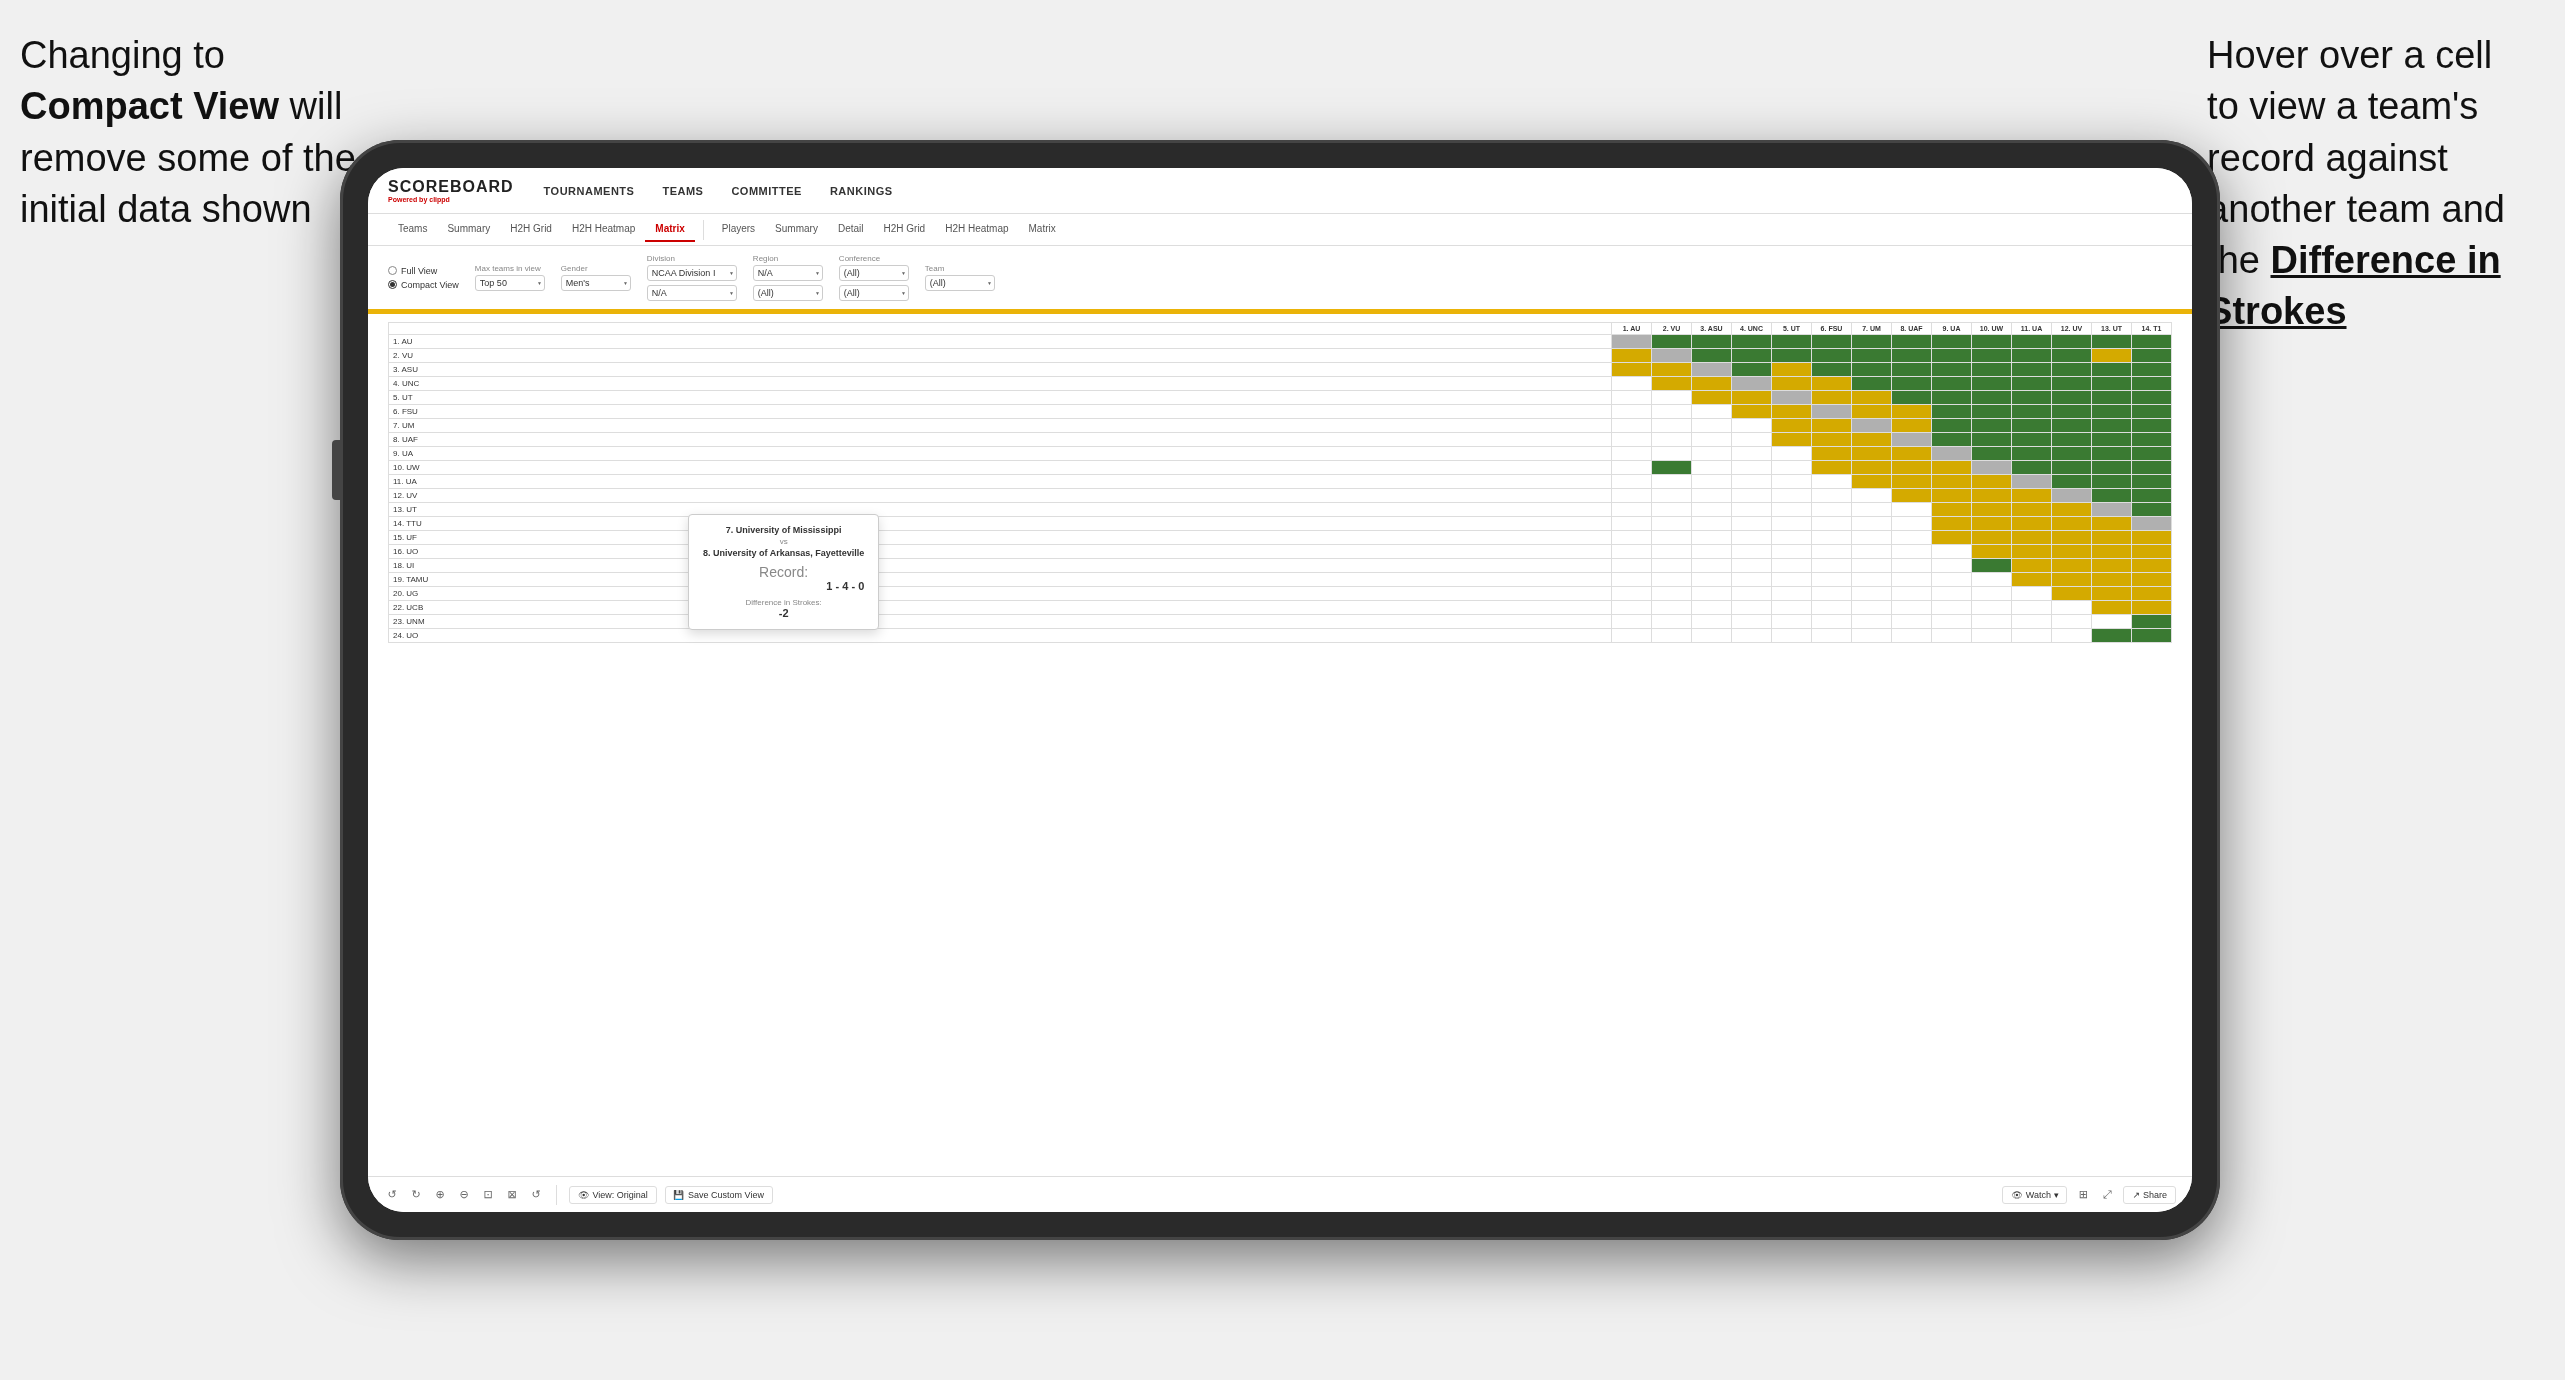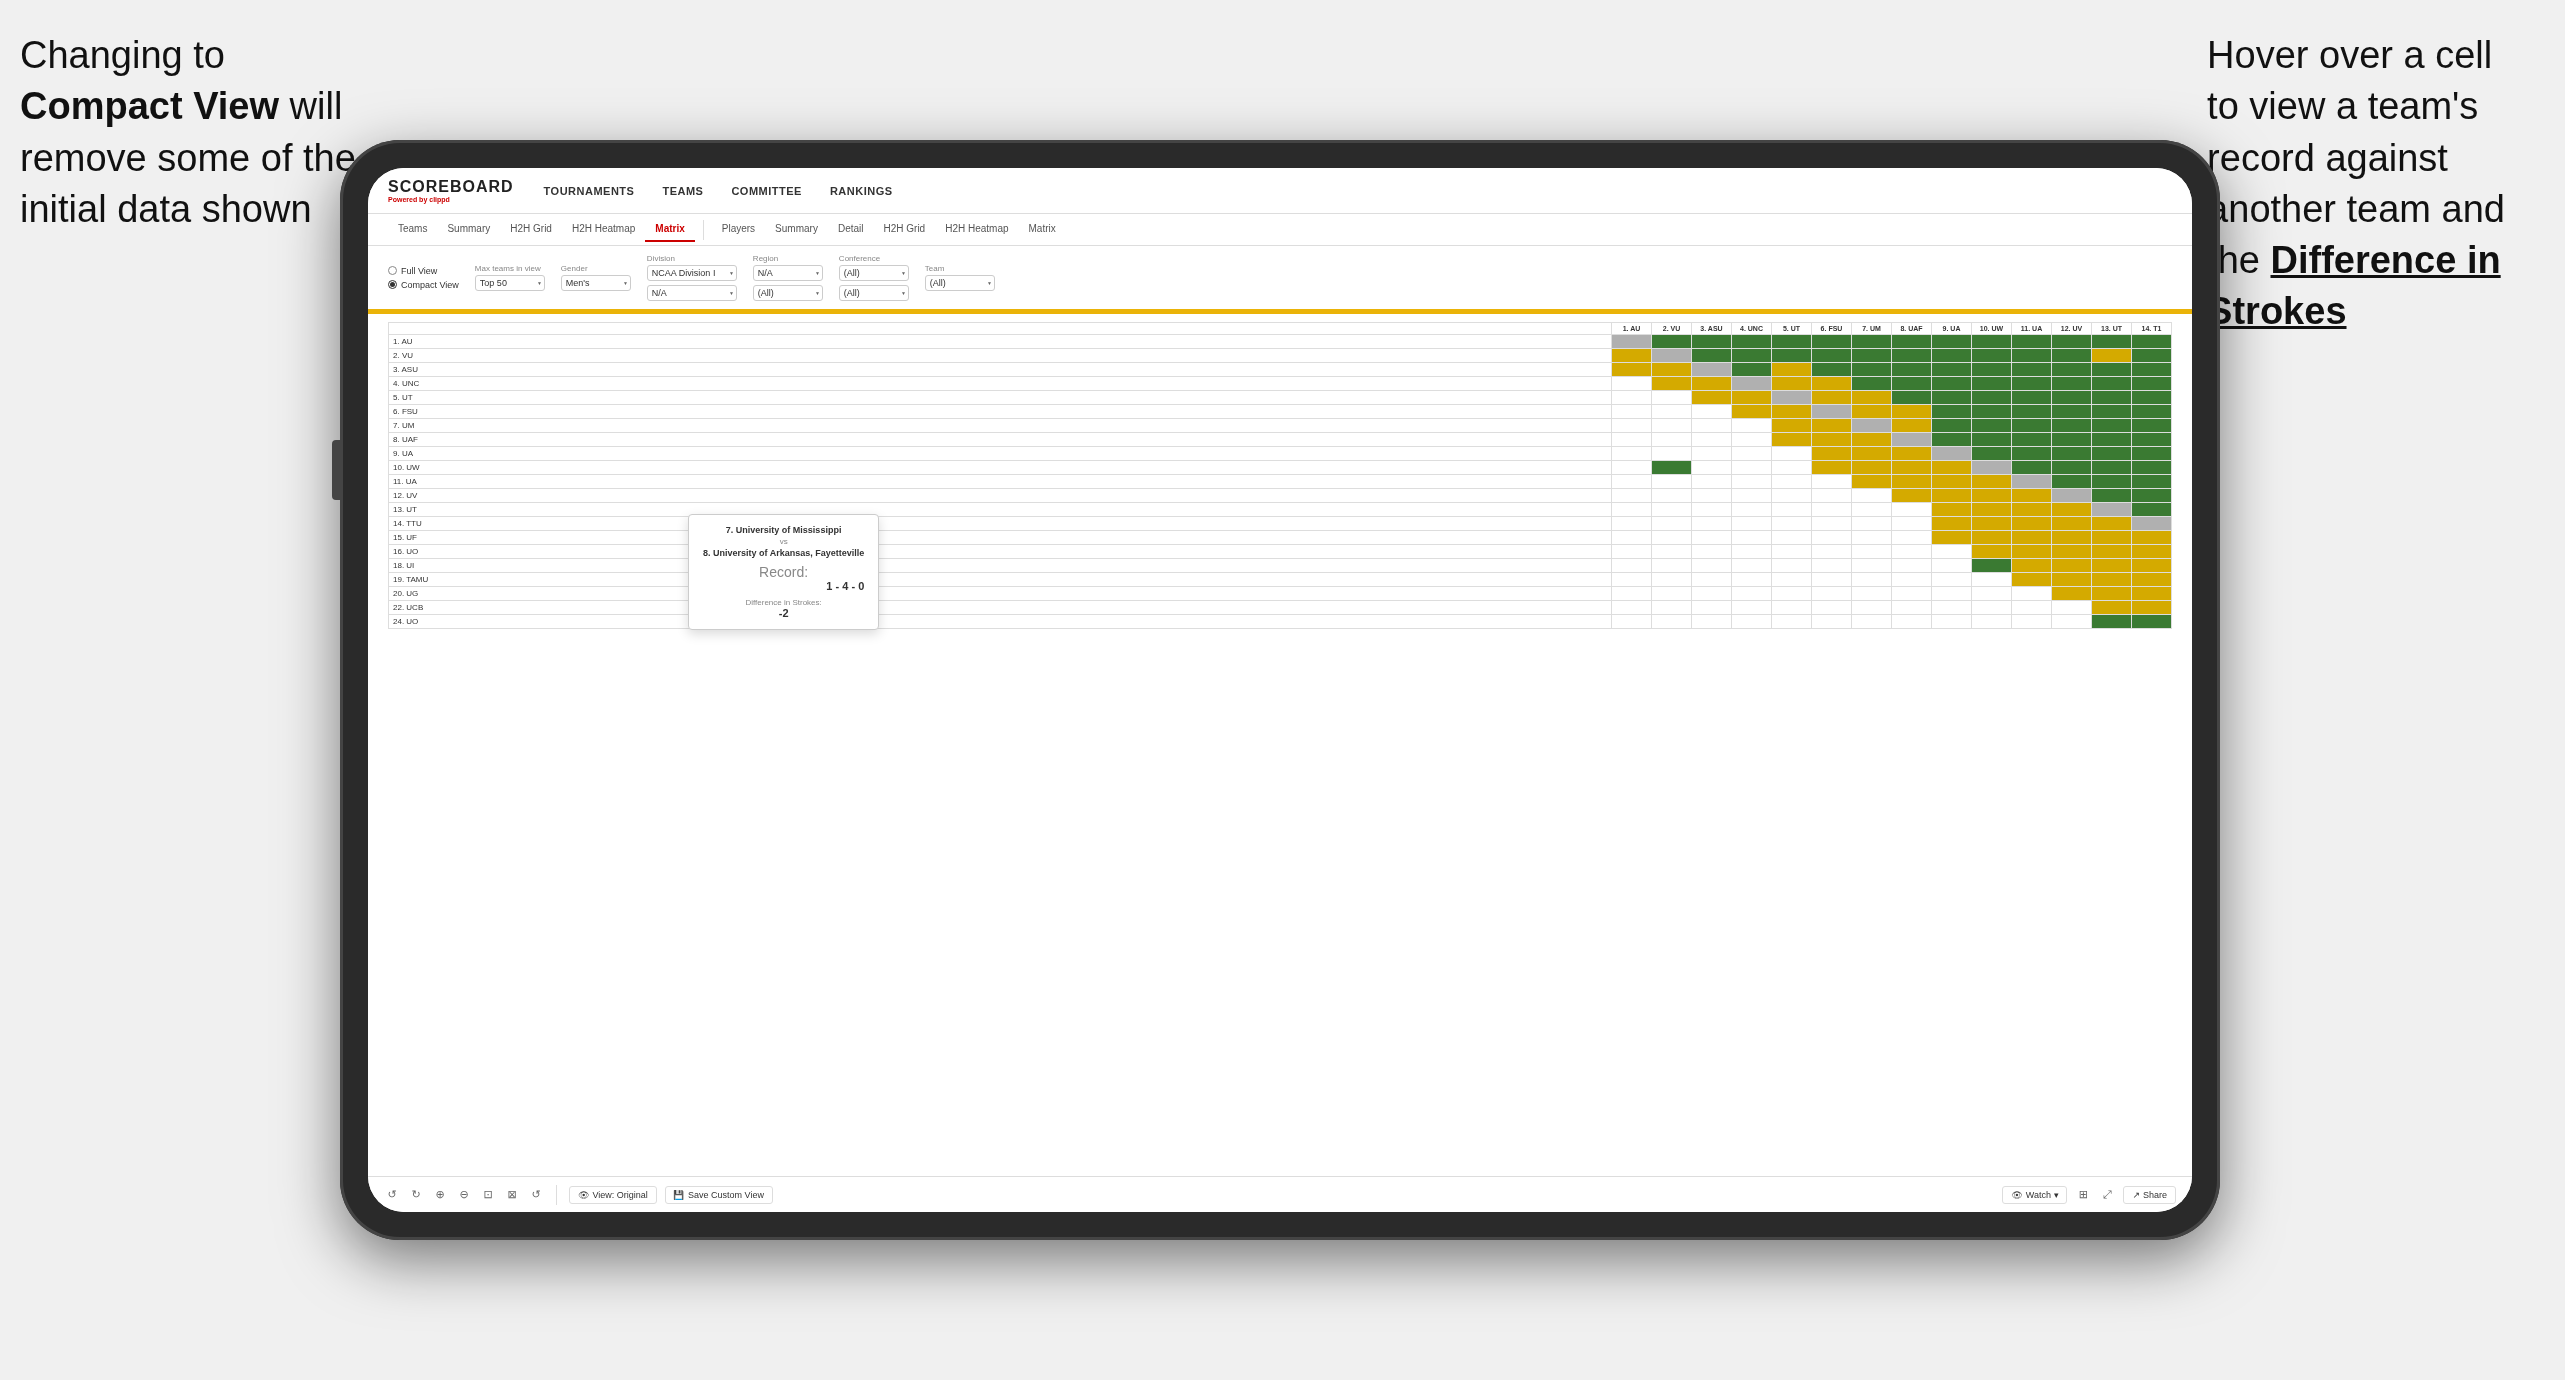--- a/index.html
+++ b/index.html
@@ -876,20 +876,37 @@
                 <td style="background: rgb(255, 255, 255); width: 40px; height: 14px;"></td>
                 <td style="background: rgb(255, 255, 255); width: 40px; height: 14px;"></td>
                 <td style="background: rgb(255, 255, 255); width: 40px; height: 14px;"></td>
                 <td style="background: rgb(255, 255, 255); width: 40px; height: 14px;"></td>
                 <td style="background: rgb(255, 255, 255); width: 40px; height: 14px;"></td>
                 <td style="background: rgb(255, 255, 255); width: 40px; height: 14px;"></td>
                 <td style="background: rgb(212, 170, 0); width: 40px; height: 14px;"></td>
                 <td style="background: rgb(212, 170, 0); width: 40px; height: 14px;"></td>
               </tr>
               <tr>
+                <td class="row-header">23. UNM</td>
+                <td style="background: rgb(255, 255, 255); width: 40px; height: 14px;"></td>
+                <td style="background: rgb(255, 255, 255); width: 40px; height: 14px;"></td>
+                <td style="background: rgb(255, 255, 255); width: 40px; height: 14px;"></td>
+                <td style="background: rgb(255, 255, 255); width: 40px; height: 14px;"></td>
+                <td style="background: rgb(255, 255, 255); width: 40px; height: 14px;"></td>
+                <td style="background: rgb(255, 255, 255); width: 40px; height: 14px;"></td>
+                <td style="background: rgb(255, 255, 255); width: 40px; height: 14px;"></td>
+                <td style="background: rgb(255, 255, 255); width: 40px; height: 14px;"></td>
+                <td style="background: rgb(255, 255, 255); width: 40px; height: 14px;"></td>
+                <td style="background: rgb(255, 255, 255); width: 40px; height: 14px;"></td>
+                <td style="background: rgb(255, 255, 255); width: 40px; height: 14px;"></td>
+                <td style="background: rgb(255, 255, 255); width: 40px; height: 14px;"></td>
+                <td style="background: rgb(255, 255, 255); width: 40px; height: 14px;"></td>
+                <td style="background: rgb(58, 122, 50); width: 40px; height: 14px;"></td>
+              </tr>
+              <tr>
                 <td class="row-header">24. UO</td>
                 <td style="background: rgb(255, 255, 255); width: 40px; height: 14px;"></td>
                 <td style="background: rgb(255, 255, 255); width: 40px; height: 14px;"></td>
                 <td style="background: rgb(255, 255, 255); width: 40px; height: 14px;"></td>
                 <td style="background: rgb(255, 255, 255); width: 40px; height: 14px;"></td>
                 <td style="background: rgb(255, 255, 255); width: 40px; height: 14px;"></td>
                 <td style="background: rgb(255, 255, 255); width: 40px; height: 14px;"></td>
                 <td style="background: rgb(255, 255, 255); width: 40px; height: 14px;"></td>
                 <td style="background: rgb(255, 255, 255); width: 40px; height: 14px;"></td>
                 <td style="background: rgb(255, 255, 255); width: 40px; height: 14px;"></td>

